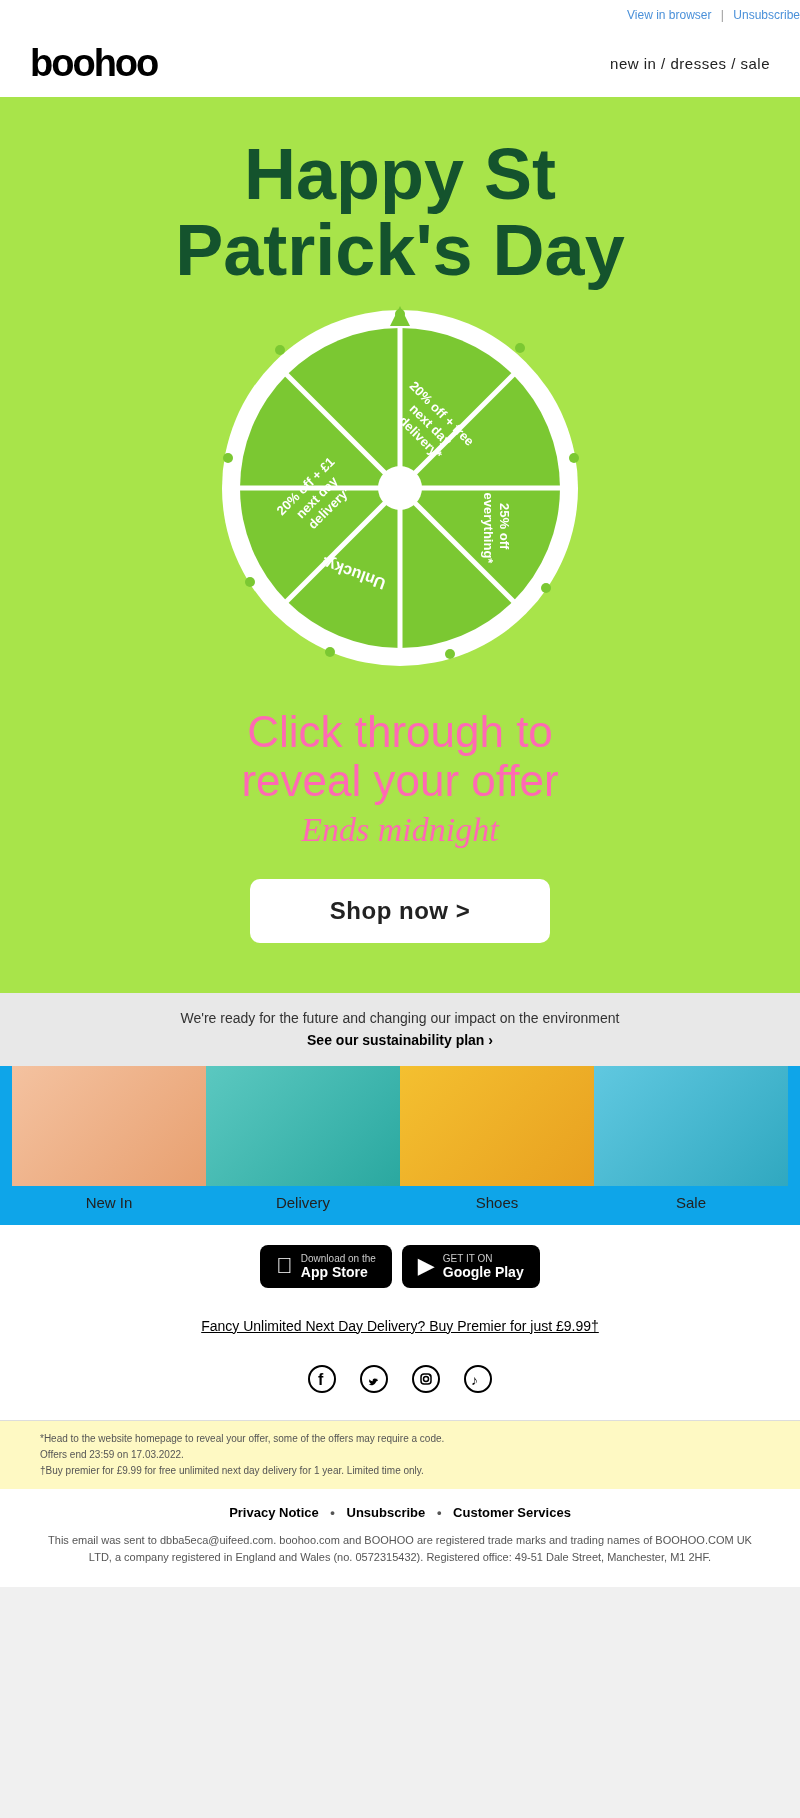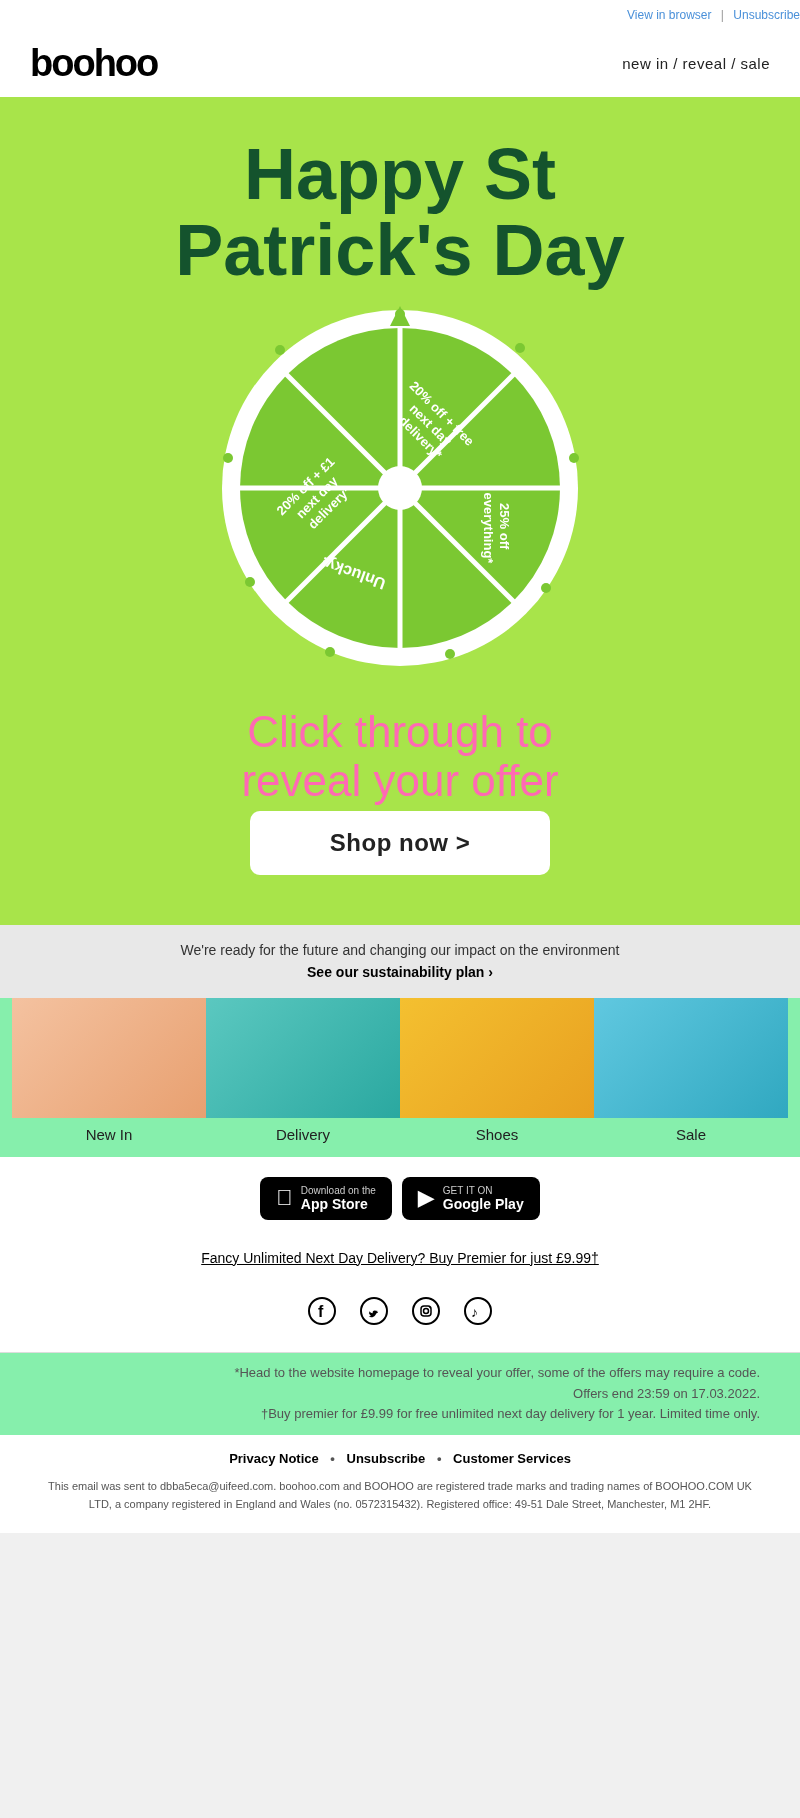--- a/index.html
+++ b/index.html
@@ -122,21 +122,21 @@
       line-height: 1.6;
     }
     .sustainability-bar a {
       color: #000;
       font-weight: 700;
       text-decoration: none;
     }
 
     
     .categories {
-      background: #86efac;
+      background: #0ea5e9;
       padding: 0 12px 10px;
     }
     .category-images {
       display: flex;
       width: 100%;
     }
     .category-item {
       flex: 1;
       text-align: center;
     }
@@ -207,23 +207,23 @@
       gap: 24px;
     }
     .social-icon {
       font-size: 26px;
       color: #000;
       text-decoration: none;
     }
 
     
     .disclaimer {
-      background: #86efac;
-      text-align: right;
-      font-size: 13px;
+      background: #fef9c3;
+      text-align: left;
+      font-size: 10px;
       color: #555;
       padding: 10px 40px 10px;
       line-height: 1.6;
     }
 
     
     .footer-links {
       background: #fff;
       text-align: center;
       padding: 16px 20px 8px;
@@ -262,21 +262,21 @@
 <body>
 
 <div class="top-bar">
   <a href="#">View in browser</a>
   <span>|</span>
   <a href="#">Unsubscribe</a>
 </div>
 
 <div class="header">
   <div class="logo">boohoo</div>
-  <div class="nav-links">new in  /  reveal  /  sale</div>
+  <div class="nav-links">new in  /  dresses  /  sale</div>
 </div>
 
 <div class="hero">
   <div class="hero-title">
     <span>Happy St</span><br>
     <span>Patrick's Day</span>
   </div>
 
   
   <div class="wheel-container">
@@ -328,20 +328,21 @@
       <circle cx="70" cy="52" r="5" fill="#7bc832"></circle>
 
       <polygon points="190,8 180,28 200,28" fill="#7bc832"></polygon>
     </svg>
   </div>
 
   <div class="cta-text">
     <span>Click through to</span><br>
     <span>reveal your offer</span>
   </div>
+  <div class="ends-text">Ends midnight</div>
   <button class="shop-btn">Shop now &gt;</button>
 </div>
 
 <div class="sustainability-bar">
   <span>We're ready for the future and changing our impact on the environment</span><br>
   <a href="#">See our sustainability plan ›</a>
 </div>
 
 <div class="categories">
   <div class="category-images">

